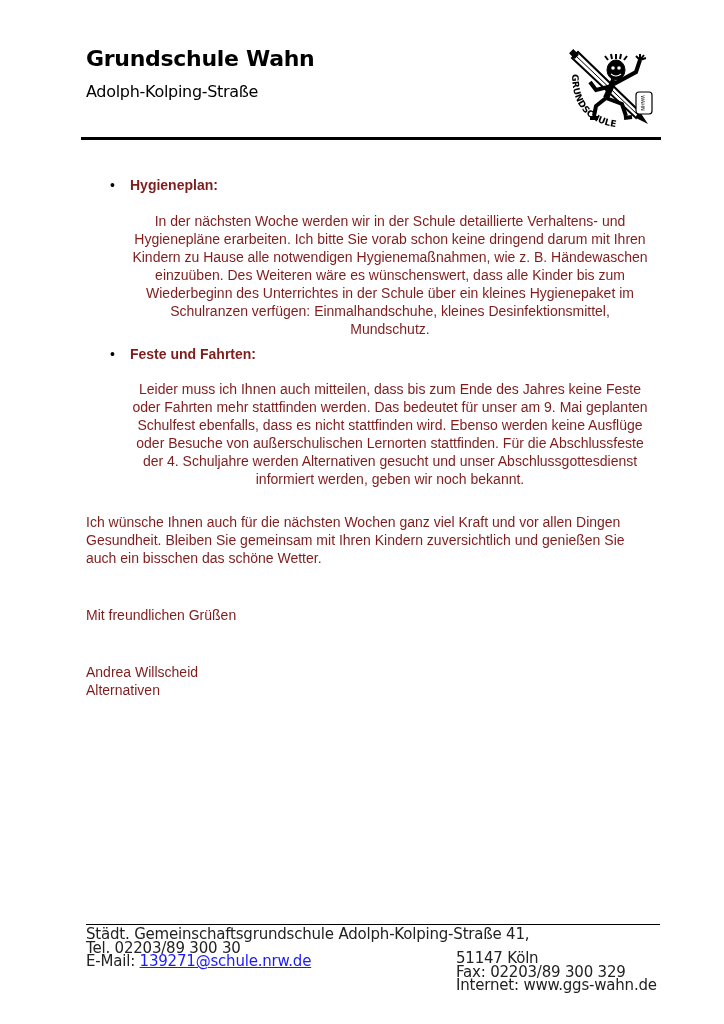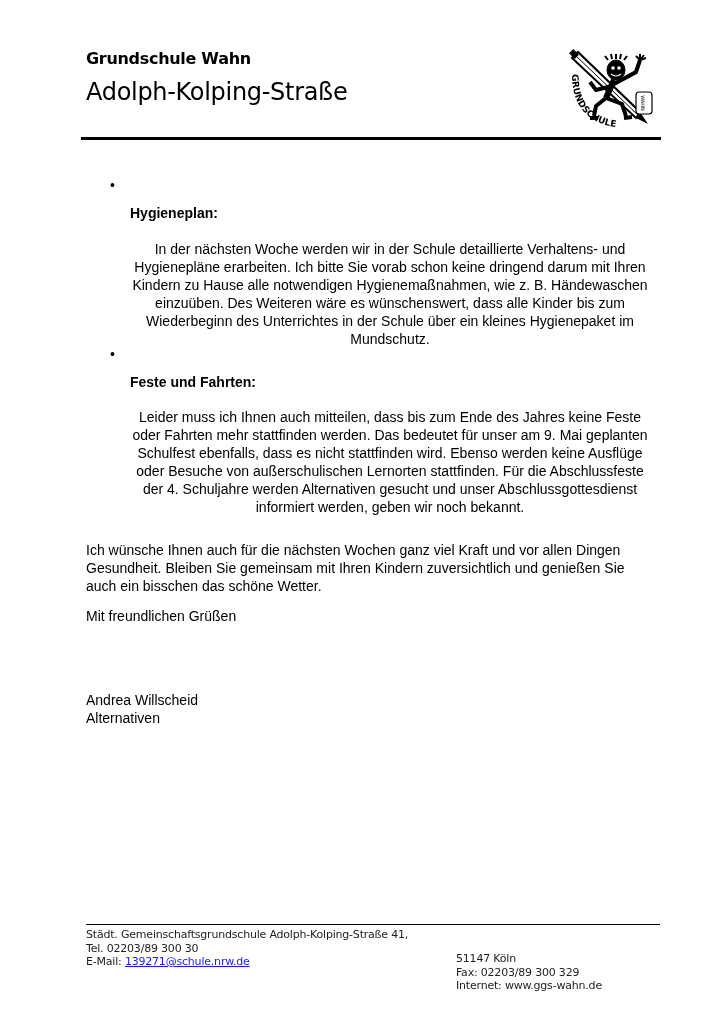--- a/index.html
+++ b/index.html
@@ -2,50 +2,49 @@
 <html><head>
   <meta charset="utf-8">
   <style>
     html, body { margin: 0; padding: 0; background: #ffffff; }
     body { width: 724px; height: 1024px; position: relative; overflow: hidden; color: #000; }
     .page { position: absolute; left: 0; top: 0; width: 724px; height: 1024px; }
 
     .school-name {
       position: absolute; left: 86px; top: 44px;
       font-family: "DejaVu Sans", sans-serif; font-weight: bold;
-      font-size: 16px; letter-spacing: -0.3px; line-height: 30px; white-space: nowrap;
+      font-size: 22px; letter-spacing: -0.3px; line-height: 30px; white-space: nowrap;
     }
     .school-street {
       position: absolute; left: 86px; top: 80px;
       font-family: "DejaVu Sans", sans-serif; font-weight: normal;
-      font-size: 24px; letter-spacing: -0.3px; line-height: 24px; white-space: nowrap;
+      font-size: 16px; letter-spacing: -0.3px; line-height: 24px; white-space: nowrap;
     }
     .logo { position: absolute; left: 566px; top: 46px; width: 90px; height: 86px; }
     .header-rule { position: absolute; left: 81px; top: 137px; width: 580px; height: 3px; background: #000; }
 
     .body-text {
       font-family: "Liberation Sans", sans-serif; font-size: 14px; line-height: 18px;
-      color: #000000;
-      margin-top: 28px;
+      color: #7f1d1d;
     }
     .bullet {
       position: absolute; left: 110px; font-size: 14px; line-height: 18px;
       font-family: "Liberation Sans", sans-serif;
     }
     .section-title {
       position: absolute; left: 130px; font-weight: bold; white-space: nowrap;
     }
     .section-para { position: absolute; left: 130px; width: 520px; text-align: center; }
     .line { display: block; white-space: nowrap; }
 
     .closing { position: absolute; left: 86px; width: 580px; }
 
     .footer-rule { position: absolute; left: 86px; top: 924px; width: 574px; height: 1px; background: #000; }
     .footer {
-      position: absolute; font-family: "DejaVu Sans", sans-serif; font-size: 11px;
+      position: absolute; font-family: "DejaVu Sans", sans-serif; font-size: 15px;
       line-height: 13.5px; color: #222; letter-spacing: -0.2px; white-space: nowrap;
     }
     .footer-left { left: 86px; top: 928px; }
     .footer-right { left: 456px; top: 928px; margin-top: 24px; }
     .footer a { color: #1a1aff; text-decoration: underline; }
   </style>
 </head>
 <body>
 
 <div class="page">
@@ -91,40 +90,41 @@
   <div class="header-rule"></div>
 
   <div class="bullet" style="top:176px;">•</div>
   <div class="section-title body-text" style="top:176px;">Hygieneplan:</div>
   <div class="section-para body-text" style="top:212px;">
     <span class="line">In der nächsten Woche werden wir in der Schule detaillierte Verhaltens- und</span>
     <span class="line">Hygienepläne erarbeiten. Ich bitte Sie vorab schon keine dringend darum mit Ihren</span>
     <span class="line">Kindern zu Hause alle notwendigen Hygienemaßnahmen, wie z. B. Händewaschen</span>
     <span class="line">einzuüben. Des Weiteren wäre es wünschenswert, dass alle Kinder bis zum</span>
     <span class="line">Wiederbeginn des Unterrichtes in der Schule über ein kleines Hygienepaket im</span>
+    <span class="line">Schulranzen verfügen: Einmalhandschuhe, kleines Desinfektionsmittel,</span>
     <span class="line">Mundschutz.</span>
   </div>
 
   <div class="bullet" style="top:345px;">•</div>
   <div class="section-title body-text" style="top:345px;">Feste und Fahrten:</div>
   <div class="section-para body-text" style="top:380px;">
     <span class="line">Leider muss ich Ihnen auch mitteilen, dass bis zum Ende des Jahres keine Feste</span>
     <span class="line">oder Fahrten mehr stattfinden werden. Das bedeutet für unser am 9. Mai geplanten</span>
     <span class="line">Schulfest ebenfalls, dass es nicht stattfinden wird. Ebenso werden keine Ausflüge</span>
     <span class="line">oder Besuche von außerschulischen Lernorten stattfinden. Für die Abschlussfeste</span>
     <span class="line">der 4. Schuljahre werden Alternativen gesucht und unser Abschlussgottesdienst</span>
     <span class="line">informiert werden, geben wir noch bekannt.</span>
   </div>
 
   <div class="closing body-text" style="top:513px;">
     <span class="line">Ich wünsche Ihnen auch für die nächsten Wochen ganz viel Kraft und vor allen Dingen</span>
     <span class="line">Gesundheit. Bleiben Sie gemeinsam mit Ihren Kindern zuversichtlich und genießen Sie</span>
     <span class="line">auch ein bisschen das schöne Wetter.</span>
   </div>
-  <div class="closing body-text" style="top:579px;">Mit freundlichen Grüßen</div>
+  <div class="closing body-text" style="top:606px;">Mit freundlichen Grüßen</div>
   <div class="closing body-text" style="top:663px;">Andrea Willscheid</div>
   <div class="closing body-text" style="top:681px;">Alternativen</div>
 
   <div class="footer-rule"></div>
   <div class="footer footer-left">
     <div>Städt. Gemeinschaftsgrundschule Adolph-Kolping-Straße 41,</div>
     <div>Tel. 02203/89 300 30</div>
     <div><span>E-Mail: </span><a>139271@schule.nrw.de</a></div>
   </div>
   <div class="footer footer-right">

